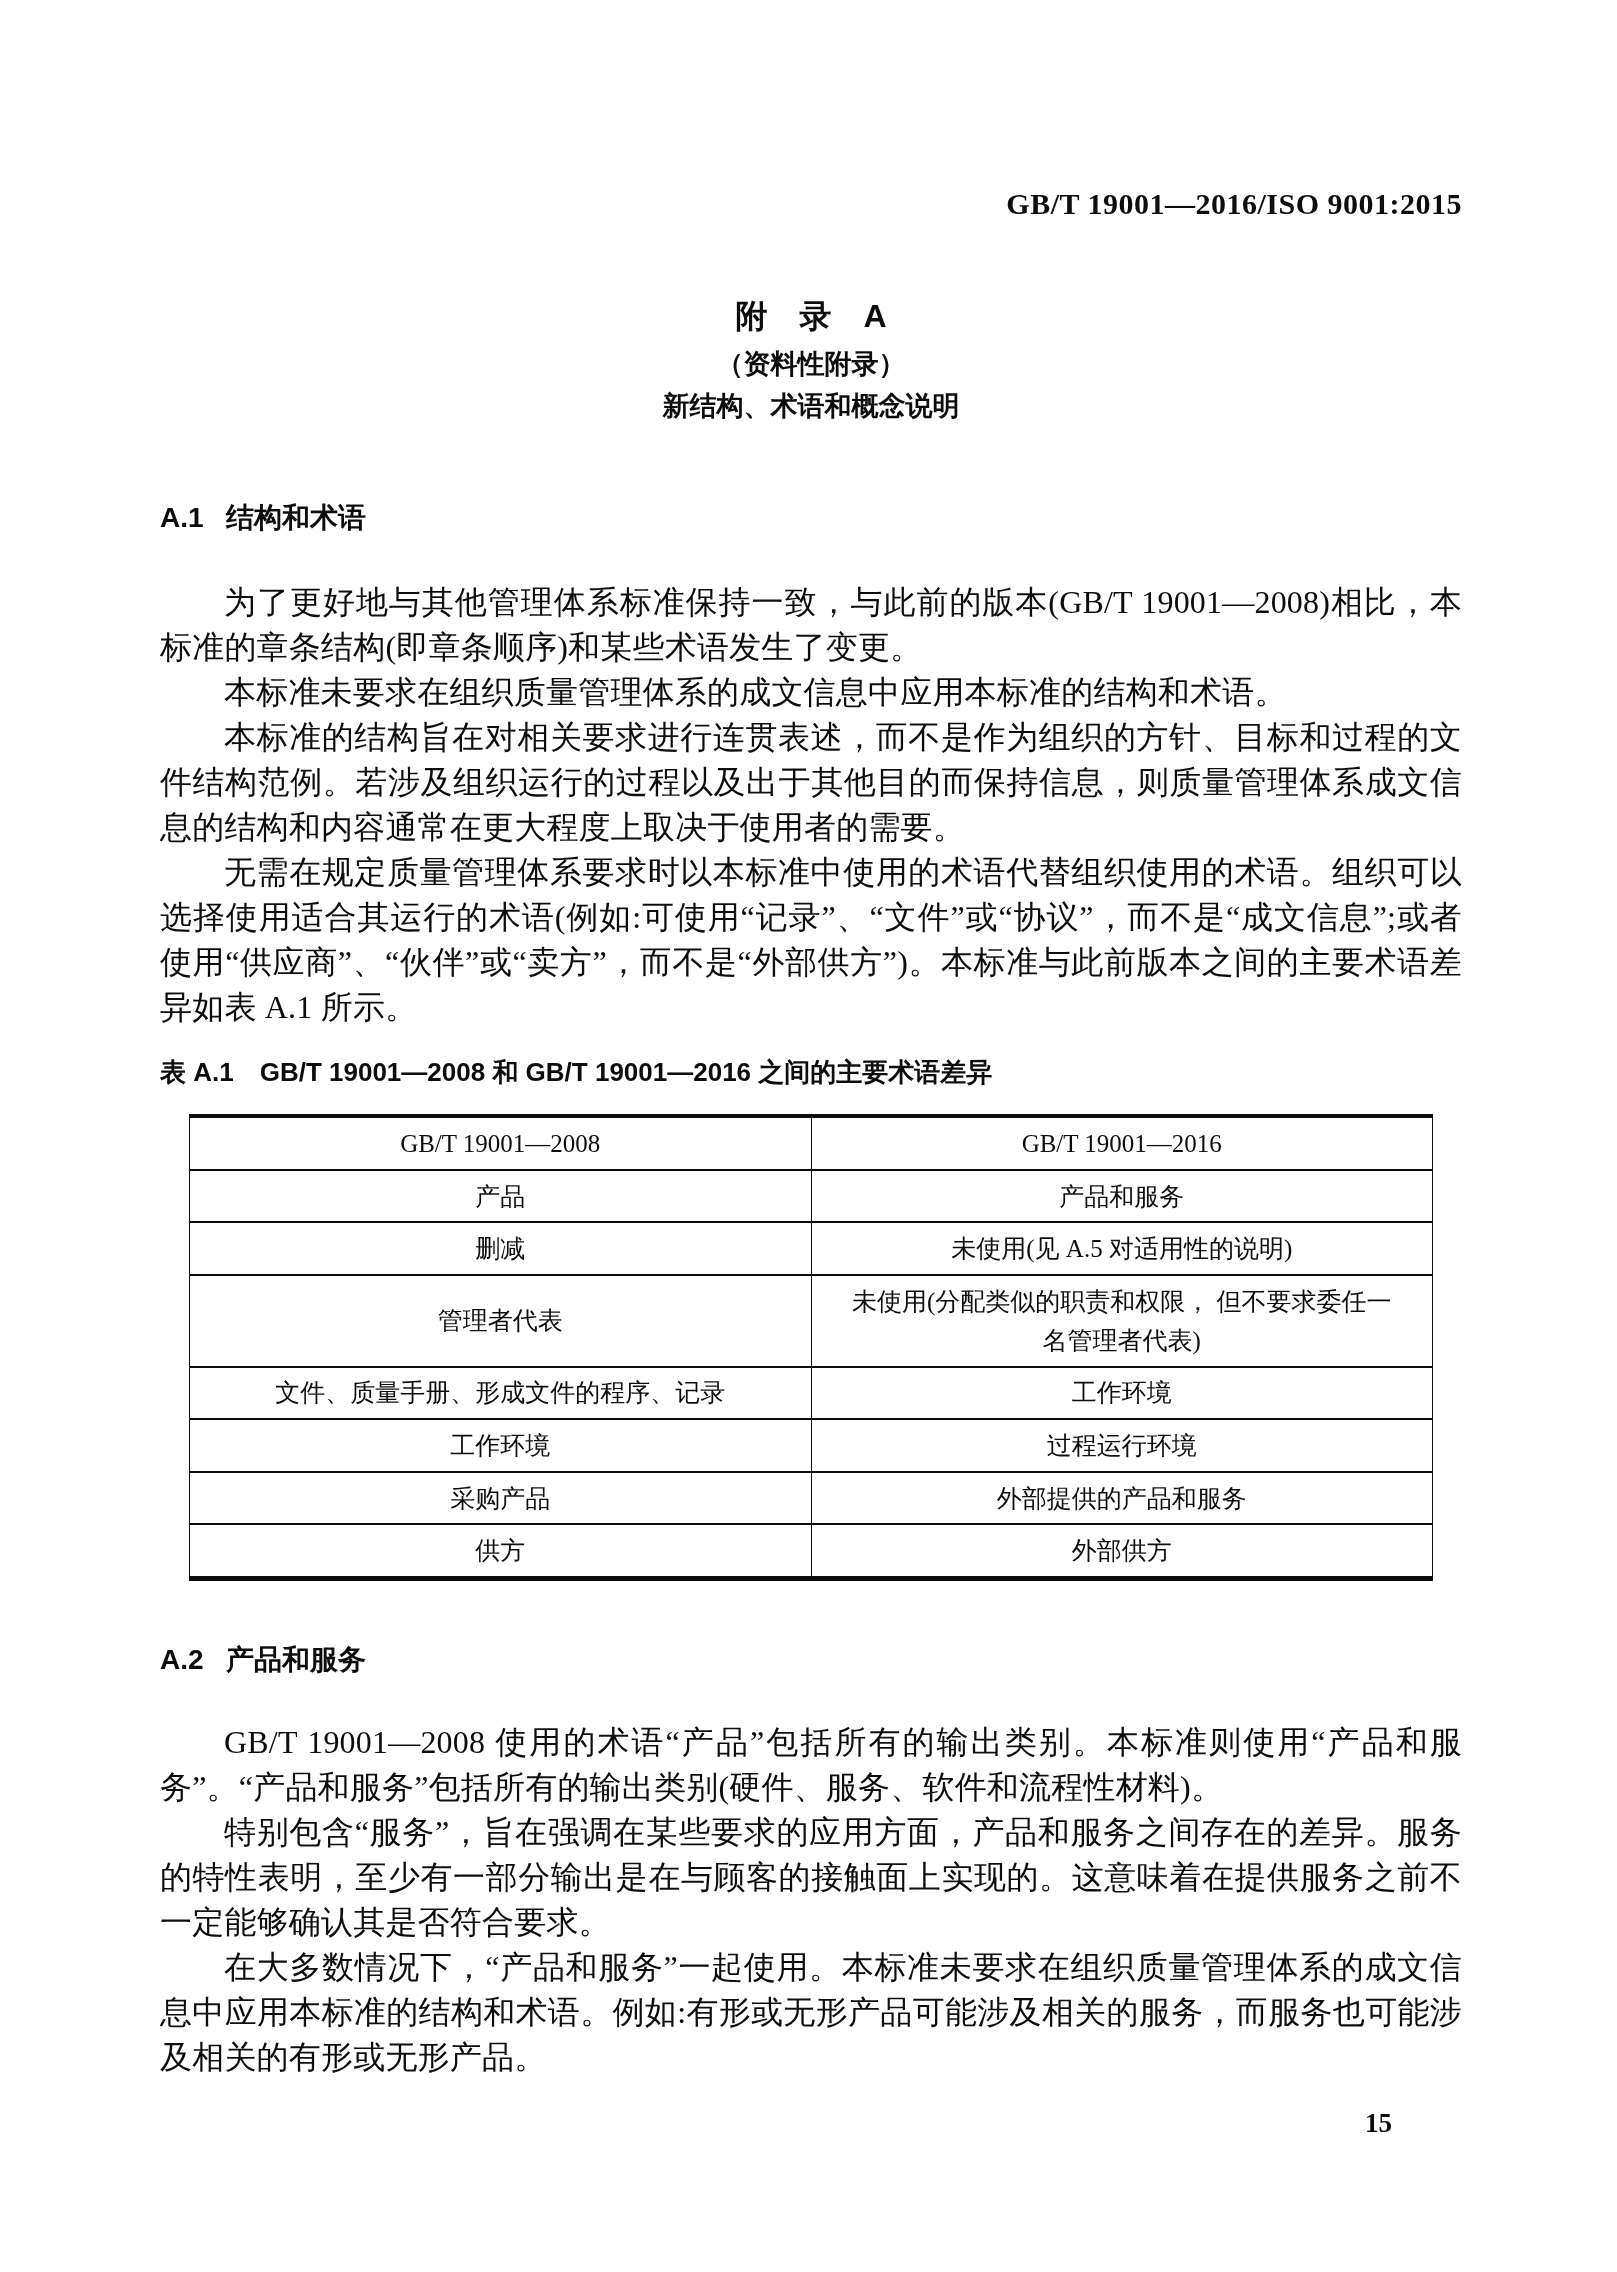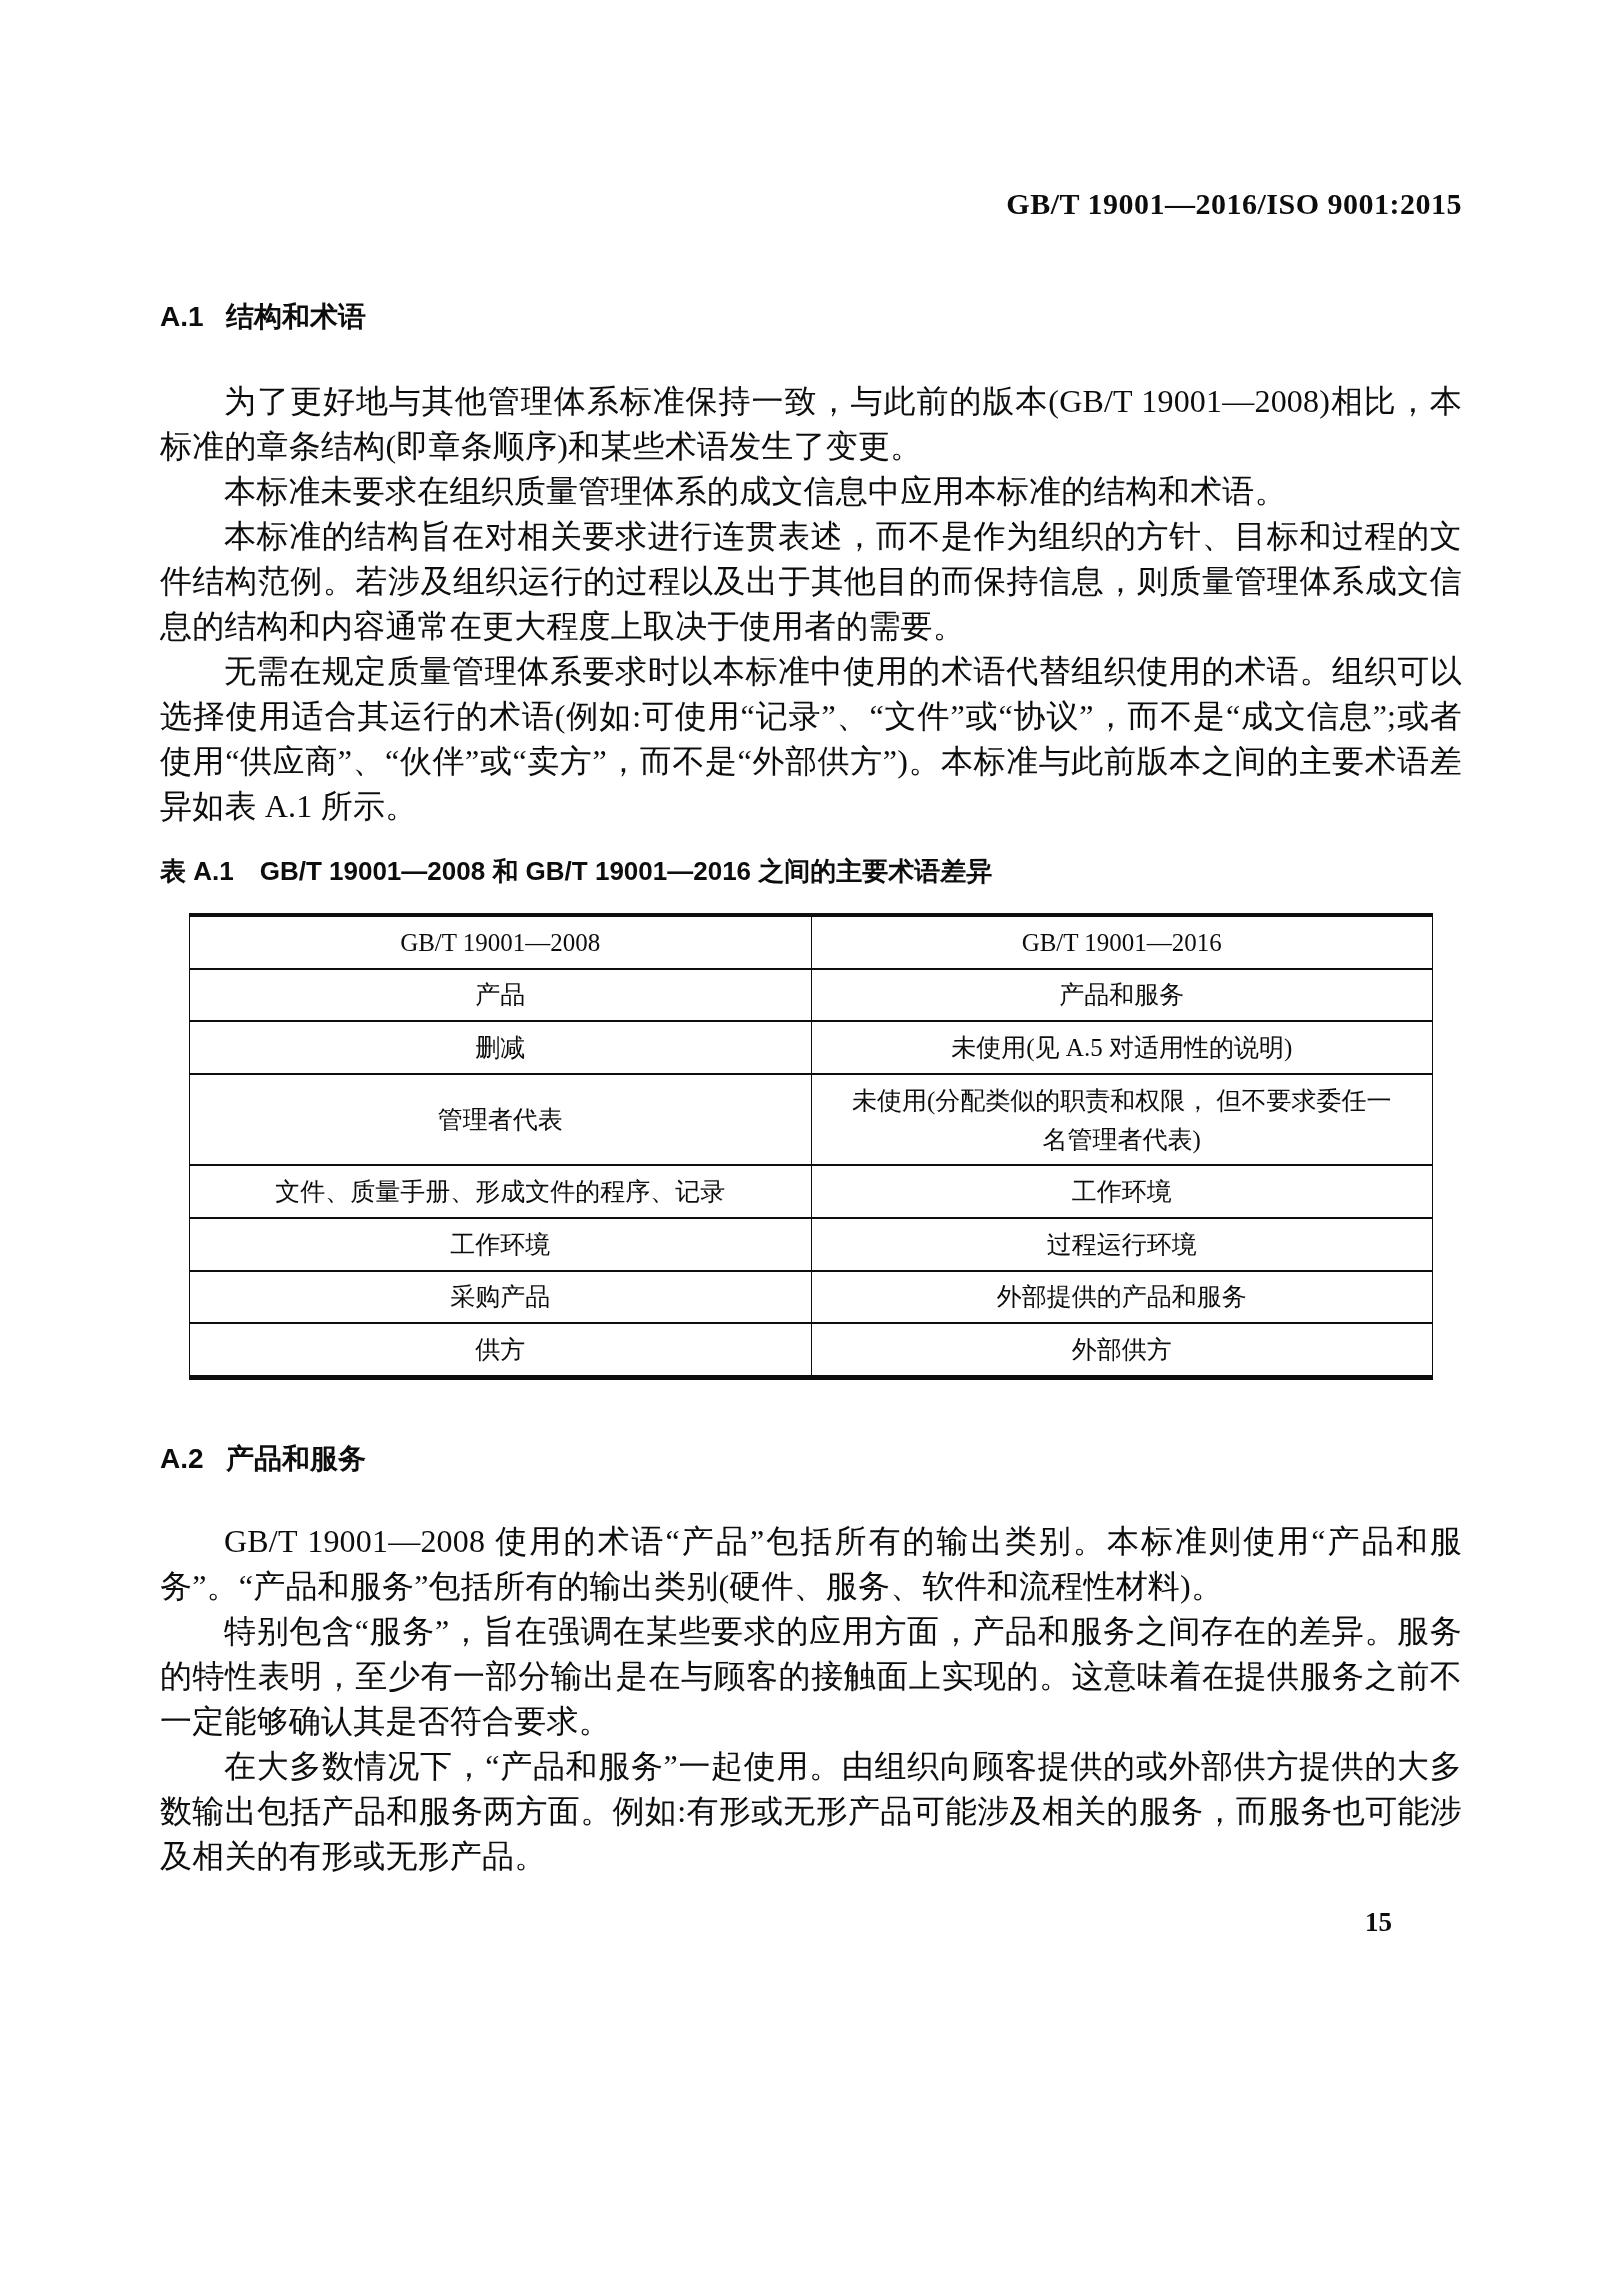--- a/index.html
+++ b/index.html
@@ -124,20 +124,25 @@
     font-family: "Liberation Serif", serif;
   }
 </style>
 </head>
 <body>
 
 <div class="page">
 
   <div class="doc-header">GB/T 19001—2016/ISO 9001:2015</div>
 
+  <div class="appendix-block">
+    <div class="appendix-label">附　录　A</div>
+    <div class="appendix-type">（资料性附录）</div>
+    <div class="appendix-desc">新结构、术语和概念说明</div>
+  </div>
 
   <h2 class="sec-heading h-a1">
     <span class="sec-num">A.1</span><span>结构和术语</span>
   </h2>
 
   <p class="para para-first-a1">为了更好地与其他管理体系标准保持一致，与此前的版本(GB/T 19001—2008)相比，本标准的章条结构(即章条顺序)和某些术语发生了变更。</p>
   <p class="para">本标准未要求在组织质量管理体系的成文信息中应用本标准的结构和术语。</p>
   <p class="para">本标准的结构旨在对相关要求进行连贯表述，而不是作为组织的方针、目标和过程的文件结构范例。若涉及组织运行的过程以及出于其他目的而保持信息，则质量管理体系成文信息的结构和内容通常在更大程度上取决于使用者的需要。</p>
   <p class="para">无需在规定质量管理体系要求时以本标准中使用的术语代替组织使用的术语。组织可以选择使用适合其运行的术语(例如:可使用“记录”、“文件”或“协议”，而不是“成文信息”;或者使用“供应商”、“伙伴”或“卖方”，而不是“外部供方”)。本标准与此前版本之间的主要术语差异如表 A.1 所示。</p>
 
@@ -179,18 +184,18 @@
       </tr>
     </tbody>
   </table>
 
   <h2 class="sec-heading h-a2">
     <span class="sec-num">A.2</span><span>产品和服务</span>
   </h2>
 
   <p class="para para-first-a2">GB/T 19001—2008 使用的术语“产品”包括所有的输出类别。本标准则使用“产品和服务”。“产品和服务”包括所有的输出类别(硬件、服务、软件和流程性材料)。</p>
   <p class="para">特别包含“服务”，旨在强调在某些要求的应用方面，产品和服务之间存在的差异。服务的特性表明，至少有一部分输出是在与顾客的接触面上实现的。这意味着在提供服务之前不一定能够确认其是否符合要求。</p>
-  <p class="para">在大多数情况下，“产品和服务”一起使用。由组织向顾客提供的或外部供方提供的大多数输出包括产品和服务两方面。例如:有形或无形产品可能涉及相关的服务，而服务也可能涉及相关的有形或无形产品。</p>
+  <p class="para">在大多数情况下，“产品和服务”一起使用。本标准未要求在组织质量管理体系的成文信息中应用本标准的结构和术语。例如:有形或无形产品可能涉及相关的服务，而服务也可能涉及相关的有形或无形产品。</p>
 
   <div class="page-number">15</div>
 
 </div>
 
 
 </body></html>

